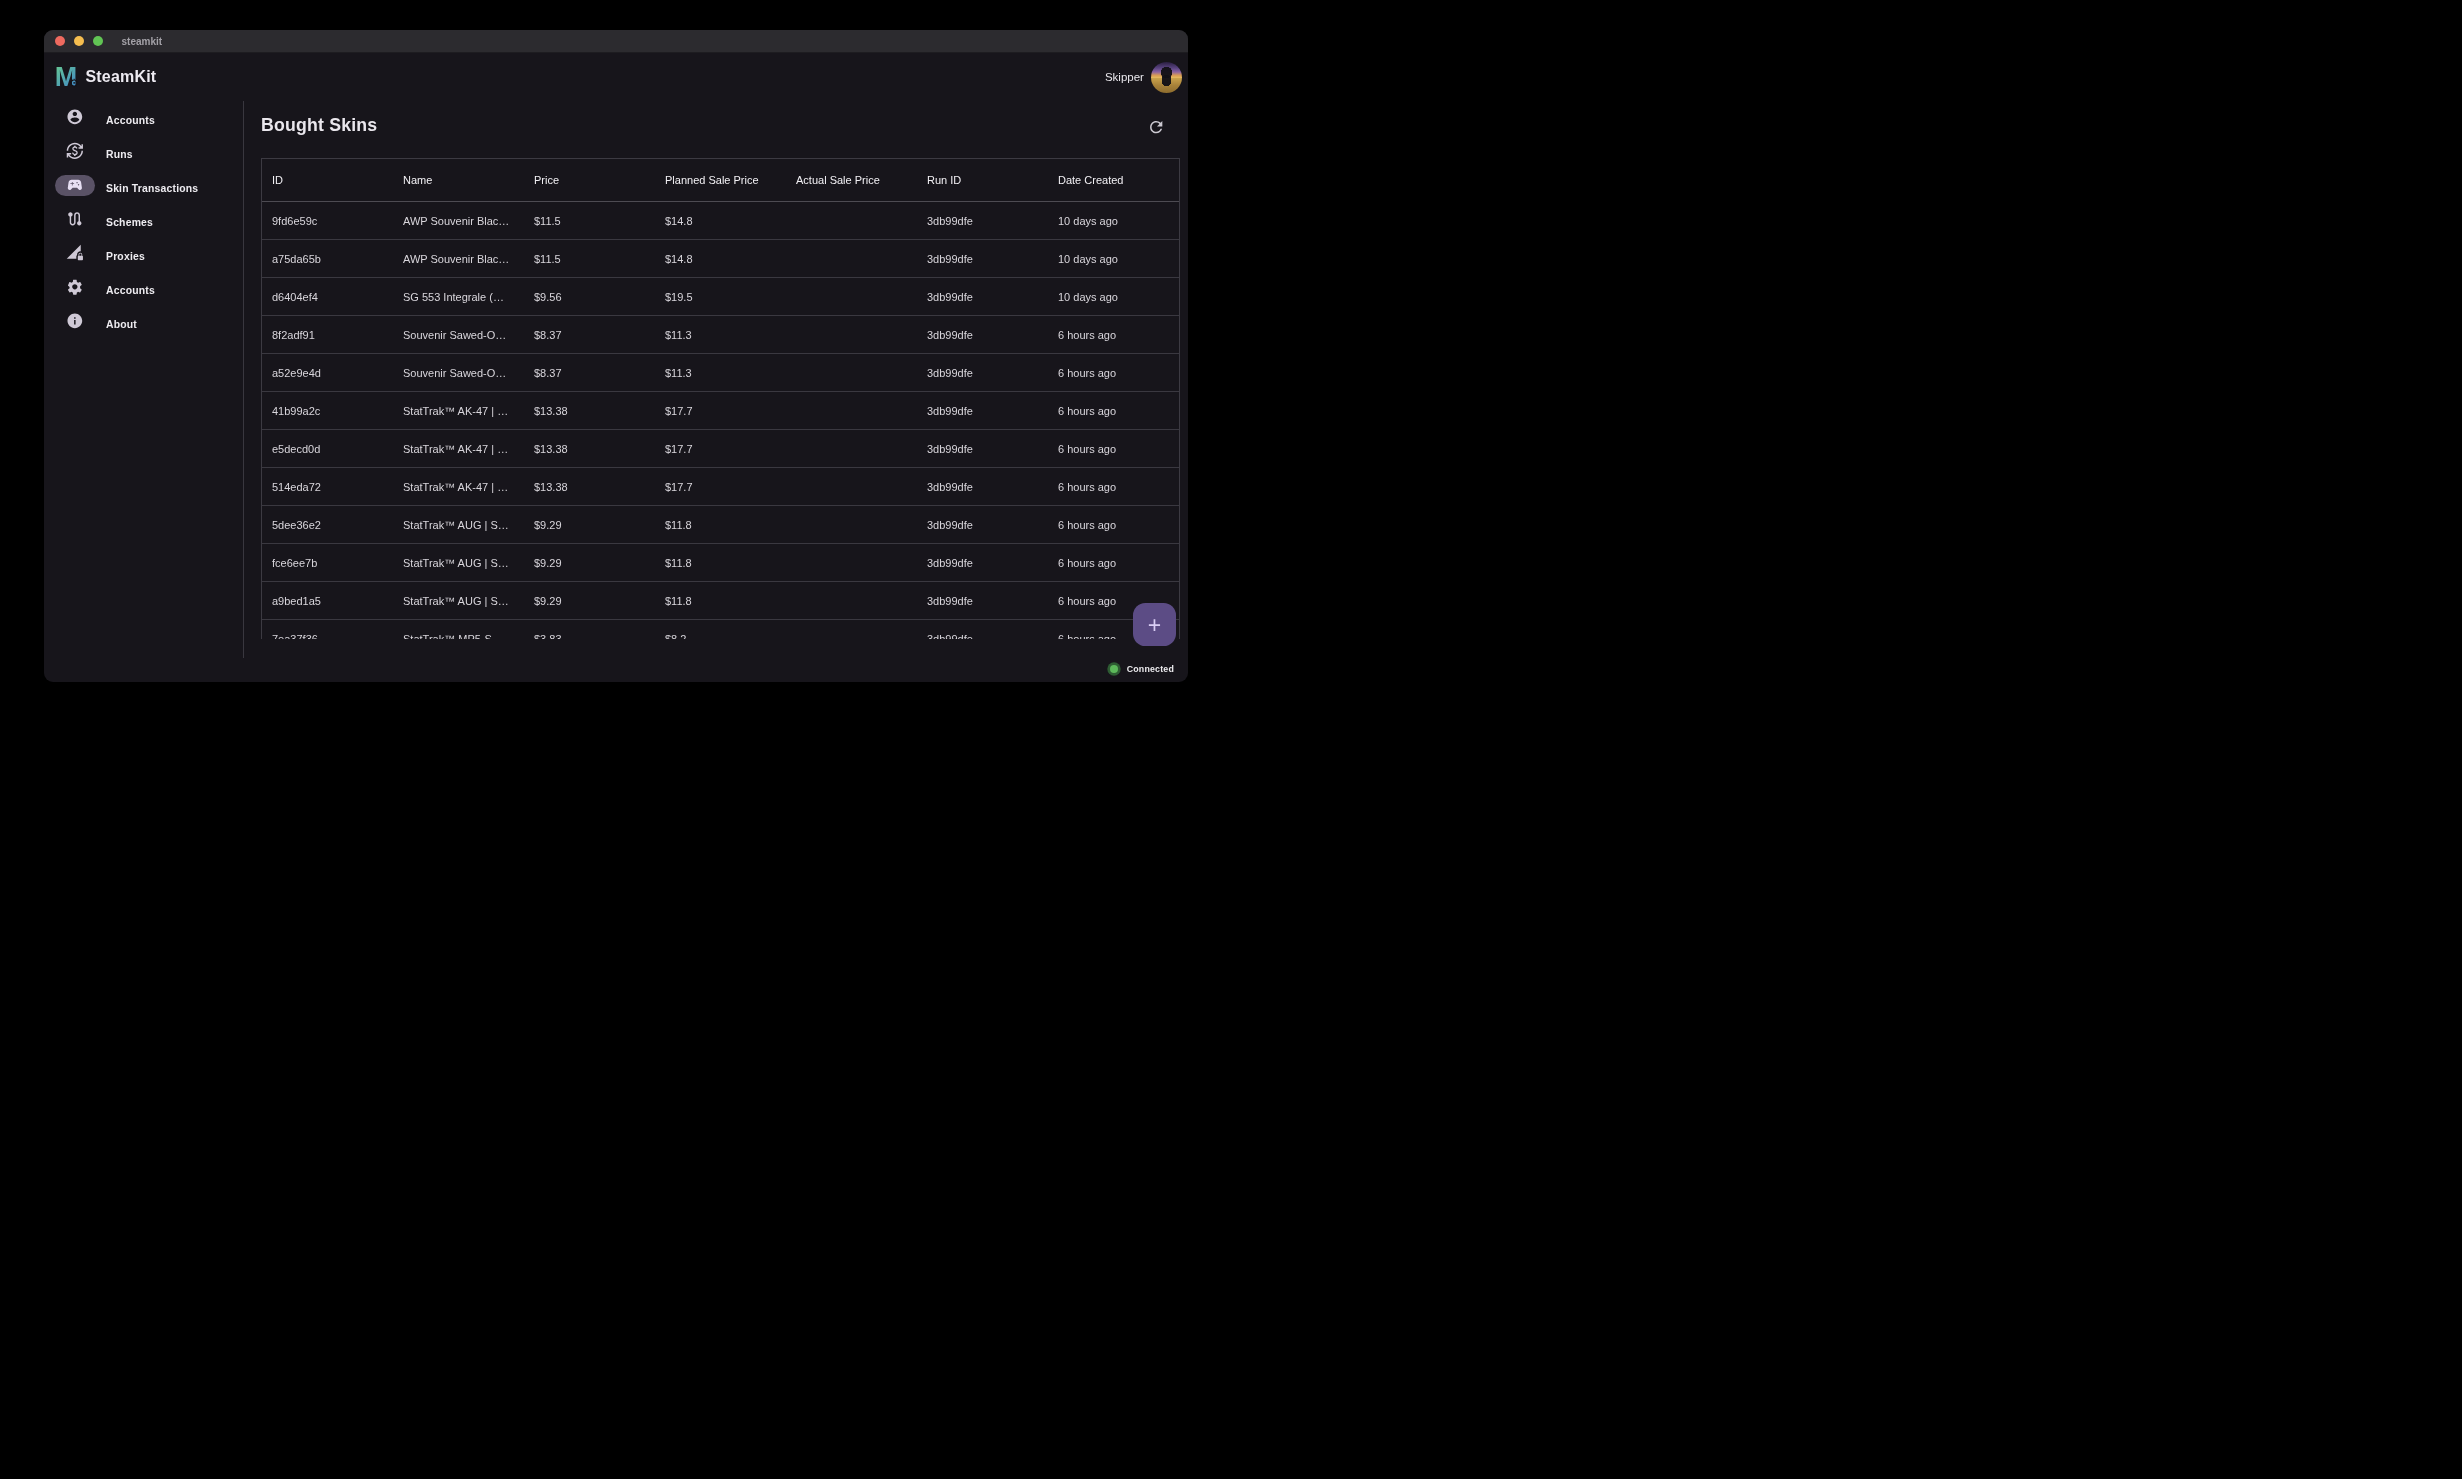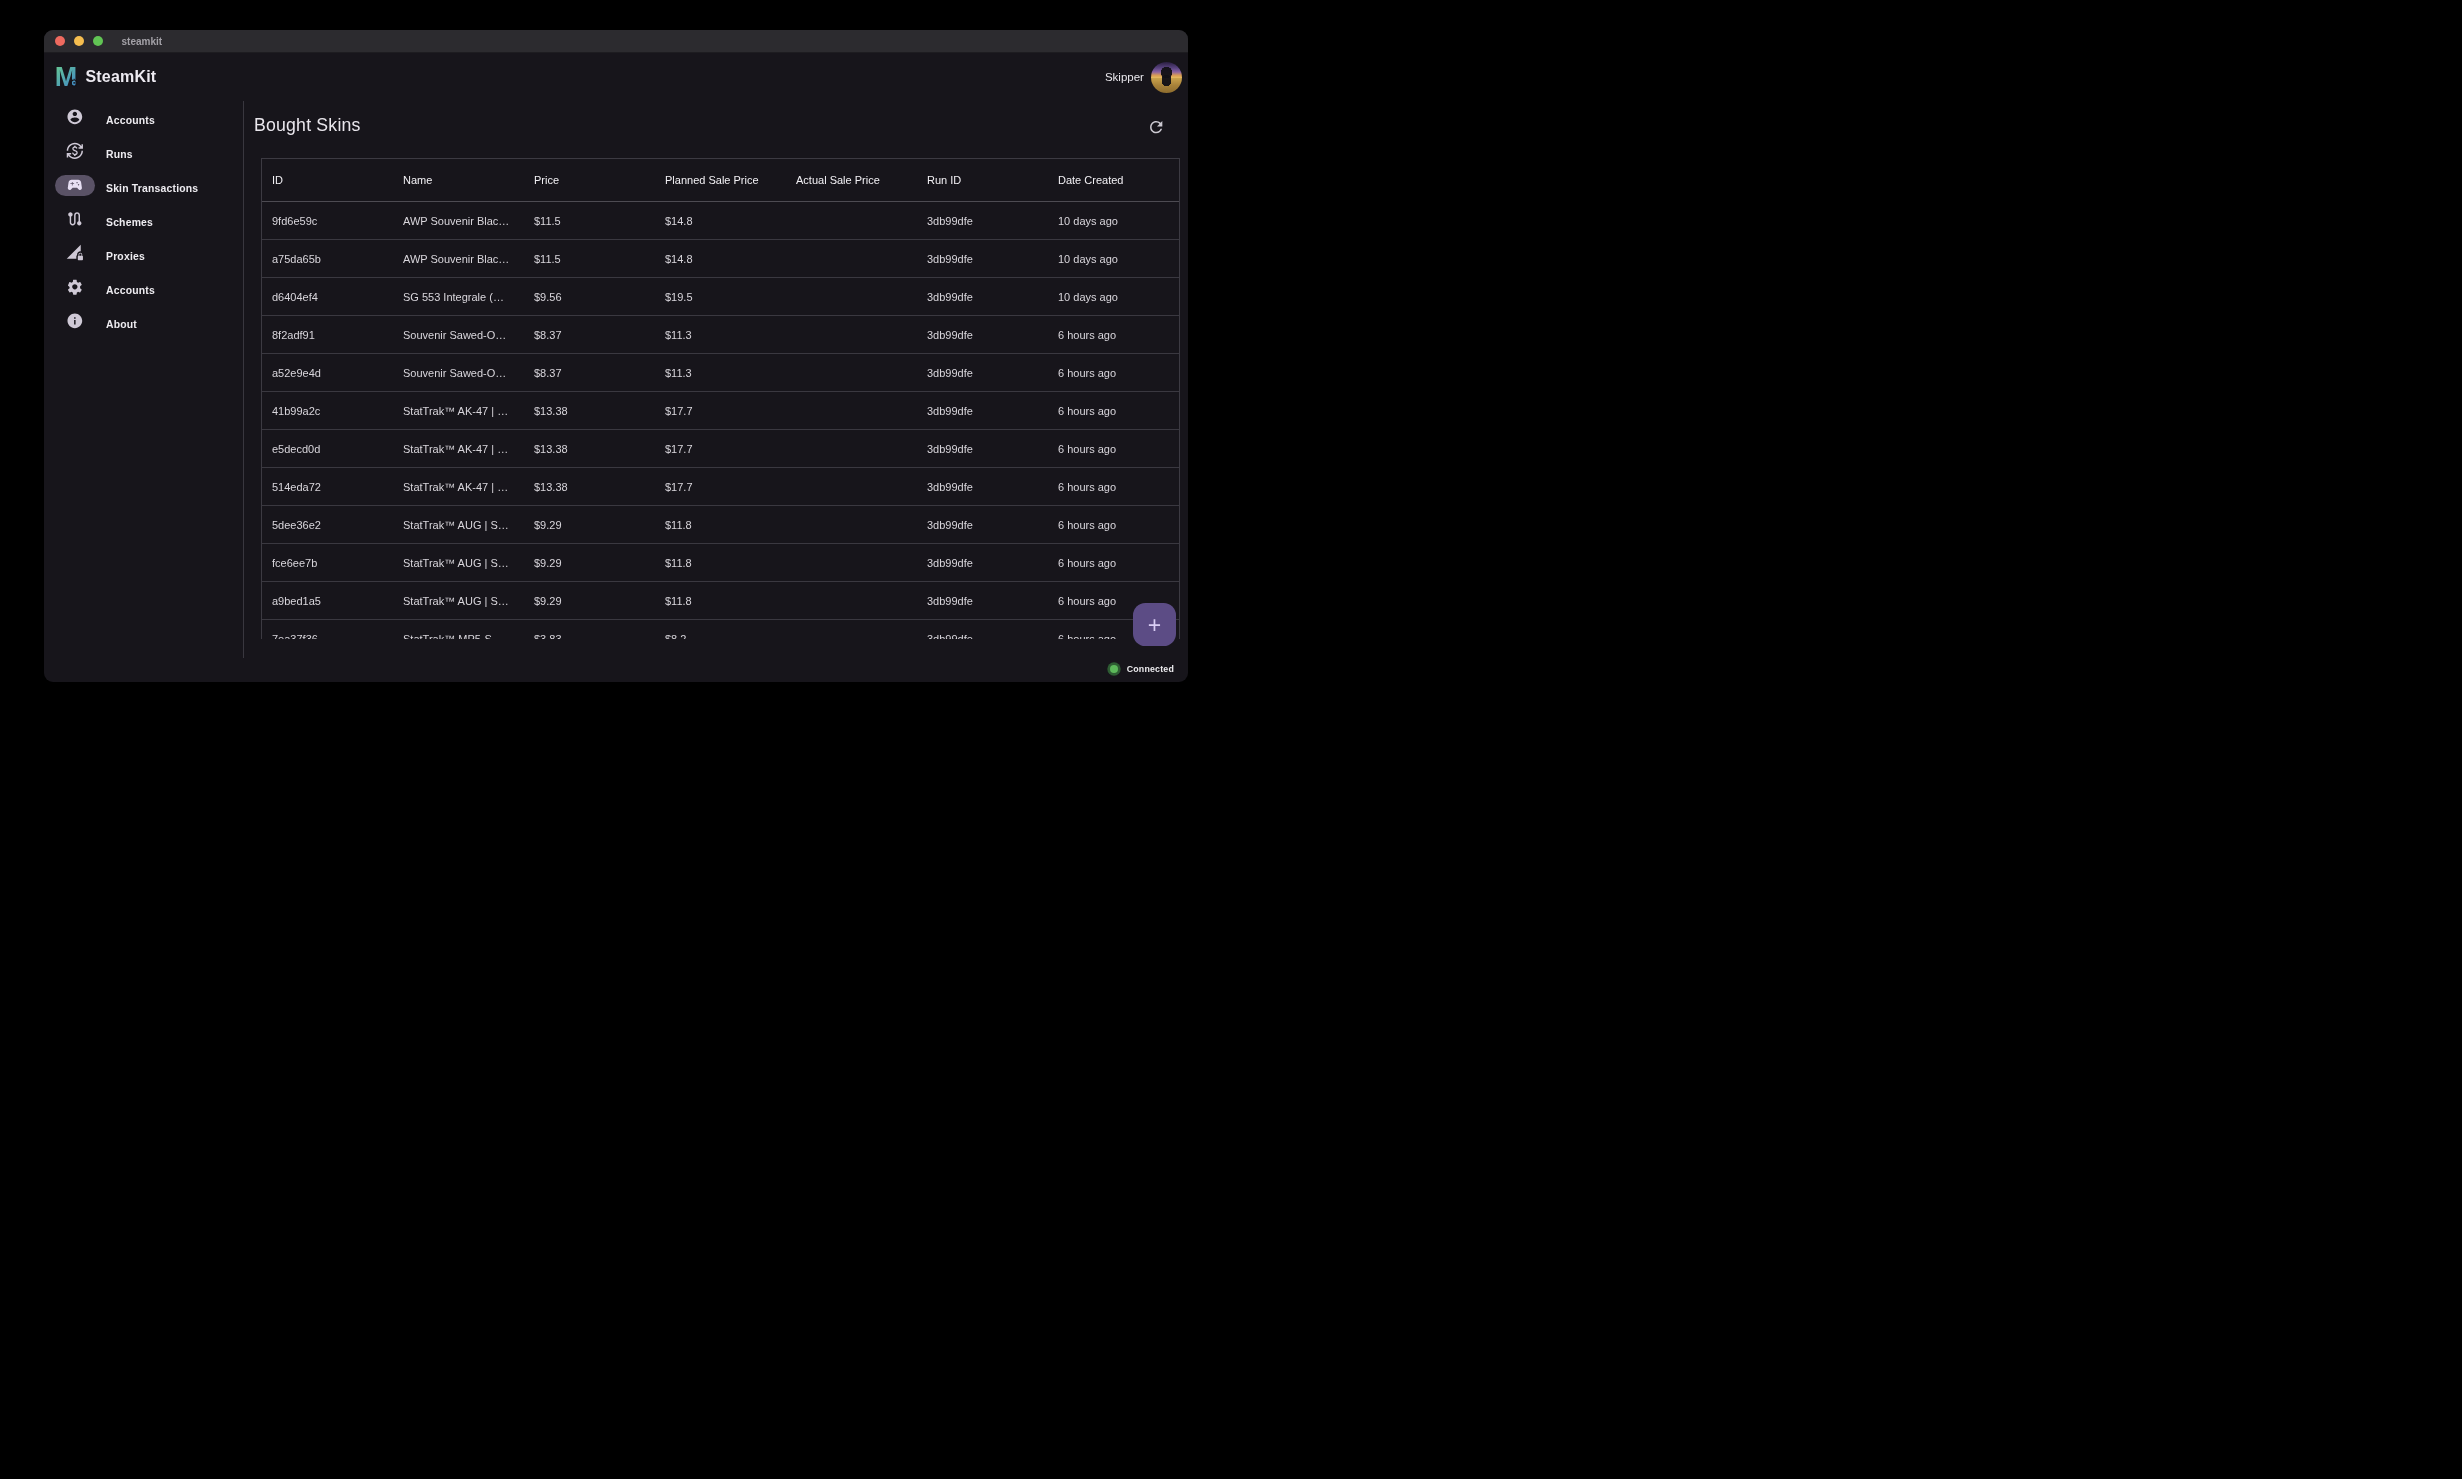--- a/index.html
+++ b/index.html
@@ -39,21 +39,21 @@
   .sidebar{ position:absolute; left:0; top:70px; width:199px; }
   .sidebar-divider{ position:absolute; left:199px; top:71px; width:0.8px; height:557px; background:#39373f; }
   .nav-item{ position:relative; height:34px; display:flex; align-items:center; cursor:default; }
   .nav-icon-box{ position:absolute; left:10.8px; width:40px; height:21px; display:flex; align-items:center; justify-content:center; border-radius:10.8px; }
   .nav-item.selected .nav-icon-box{ background:#5a5266; }
   .nav-icon-box svg{ width:17.7px; height:17.7px; fill:#cfc9d6; }
   .nav-item.selected .nav-icon-box svg{ fill:#e7dff3; }
   .nav-label{ position:absolute; left:62px; font-size:10.4px; font-weight:700; color:#eeecf1; letter-spacing:0.2px;margin-top:6px; }
 
   
-  .page-title{ position:absolute; left:210px; top:85px; font-size:17.7px; font-weight:400; color:#eae7ed; letter-spacing:0.2px; }
+  .page-title{ position:absolute; left:217px; top:85px; font-size:17.7px; font-weight:700; color:#eae7ed; letter-spacing:0.2px; }
   .refresh-btn{ position:absolute; left:1102px; top:88px; width:20px; height:20px; border:none; background:transparent; cursor:pointer; padding:0; }
   .refresh-btn svg{ width:18.4px; height:18.4px; fill:#ccc9d1; }
 
   .table{ position:absolute; left:217px; top:128px; width:919px; height:481px;
     border:0.8px solid #3c3a42; border-bottom:none; overflow:hidden; }
   .thead{ display:grid; grid-template-columns:repeat(7,1fr); height:43px; border-bottom:0.8px solid #4d4b52; }
   .th{ display:flex; align-items:center; padding-left:10px; font-size:11px; font-weight:400; color:#f3f1f5; }
   .tr{ display:grid; grid-template-columns:repeat(7,1fr); height:38px; border-bottom:0.8px solid #3a3840; }
   .td{ display:flex; align-items:center; padding-left:10px; font-size:11px; color:#d9d6dc; white-space:nowrap; overflow:hidden; }
 

